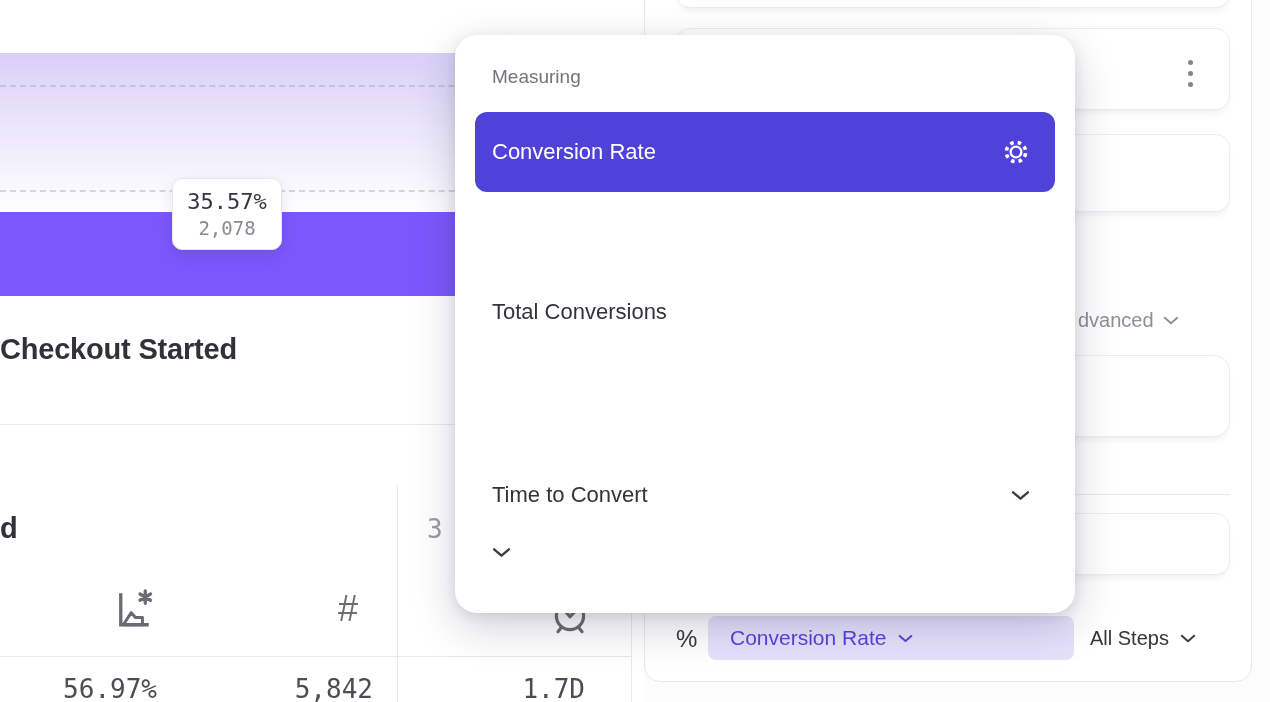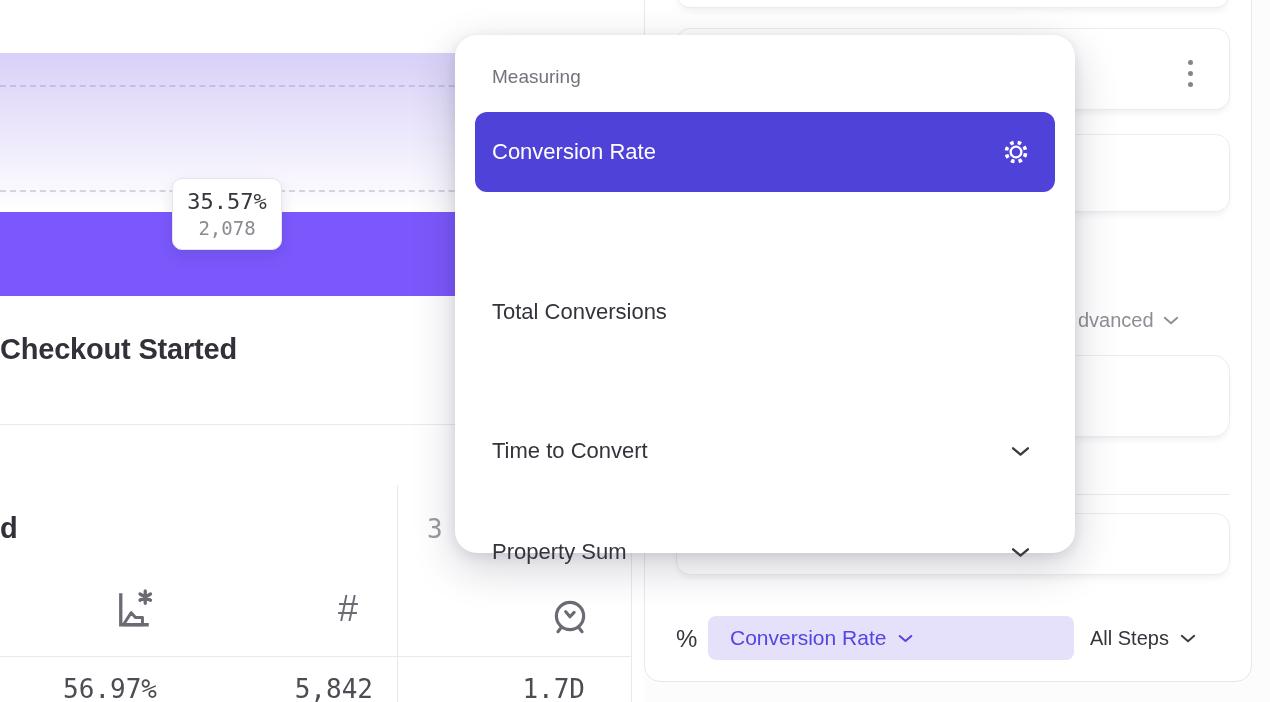--- a/index.html
+++ b/index.html
@@ -42,21 +42,21 @@
   .kebab i{width:5px;height:5px;border-radius:50%;background:#84848d;}
   .advanced{color:#8e8e96;font-size:20px;display:flex;align-items:center;gap:9px;}
   .foot-pct{font-size:24px;font-weight:500;color:#35353d;}
   .chip{left:708px;top:616px;width:366px;height:44px;border-radius:8px;background:#e6e1fb;
     display:flex;align-items:center;gap:12px;padding-left:22px;box-sizing:border-box;}
   .chip .lbl{font-size:21px;font-weight:500;color:#5444e0;}
   .all-steps{left:1090px;top:616px;height:44px;display:flex;align-items:center;gap:11px;}
   .all-steps .lbl{font-size:20px;font-weight:500;color:#35353d;}
 
   
-  .menu{left:455px;top:35px;width:620px;height:518px;background:#fff;border-radius:22px;
+  .menu{left:455px;top:35px;width:620px;height:578px;background:#fff;border-radius:22px;
     z-index:50;box-shadow:0 14px 44px rgba(25,25,60,.20),0 3px 12px rgba(25,25,60,.10);}
   .menu-header{position:absolute;left:37px;top:31px;font-size:19px;color:#73737d;}
   .menu-row{position:absolute;left:0;width:620px;height:80px;display:flex;align-items:center;
     padding:0 45px 0 37px;box-sizing:border-box;cursor:pointer;}
   .menu-row .menu-label{font-size:22px;font-weight:500;color:#33333b;flex:1;}
   .menu-row.selected{left:20px;width:580px;border-radius:12px;background:#4F42D9;
     padding:0 25px 0 17px;}
   .menu-row.selected .menu-label{color:#fff;}
   .icon-btn{display:flex;align-items:center;justify-content:center;}
   .chev{display:flex;align-items:center;color:#3a3a42;}
@@ -161,31 +161,30 @@
         </svg>
       </span>
     </div>
 
 
     <div class="menu-row" style="top:237px">
       <span class="menu-label">Total Conversions</span>
     </div>
 
 
-    <div class="menu-row" style="top:376px">
+    <div class="menu-row" style="top:420px">
       <span class="menu-label">Time to Convert</span>
       <span class="chev">
         <svg width="19" height="11" viewBox="0 0 18 10" fill="none">
             <path d="M2 2l7 6 7-6" stroke="currentColor" stroke-width="2.2" stroke-linecap="round" stroke-linejoin="round"></path>
           </svg>
       </span>
     </div>
 
     <div class="menu-row" style="top:477px">
-      <span class="menu-label">Property Sum</span>
       <span class="chev">
         <svg width="19" height="11" viewBox="0 0 18 10" fill="none">
             <path d="M2 2l7 6 7-6" stroke="currentColor" stroke-width="2.2" stroke-linecap="round" stroke-linejoin="round"></path>
           </svg>
       </span>
     </div>
   </div>
 
 </div>
 

